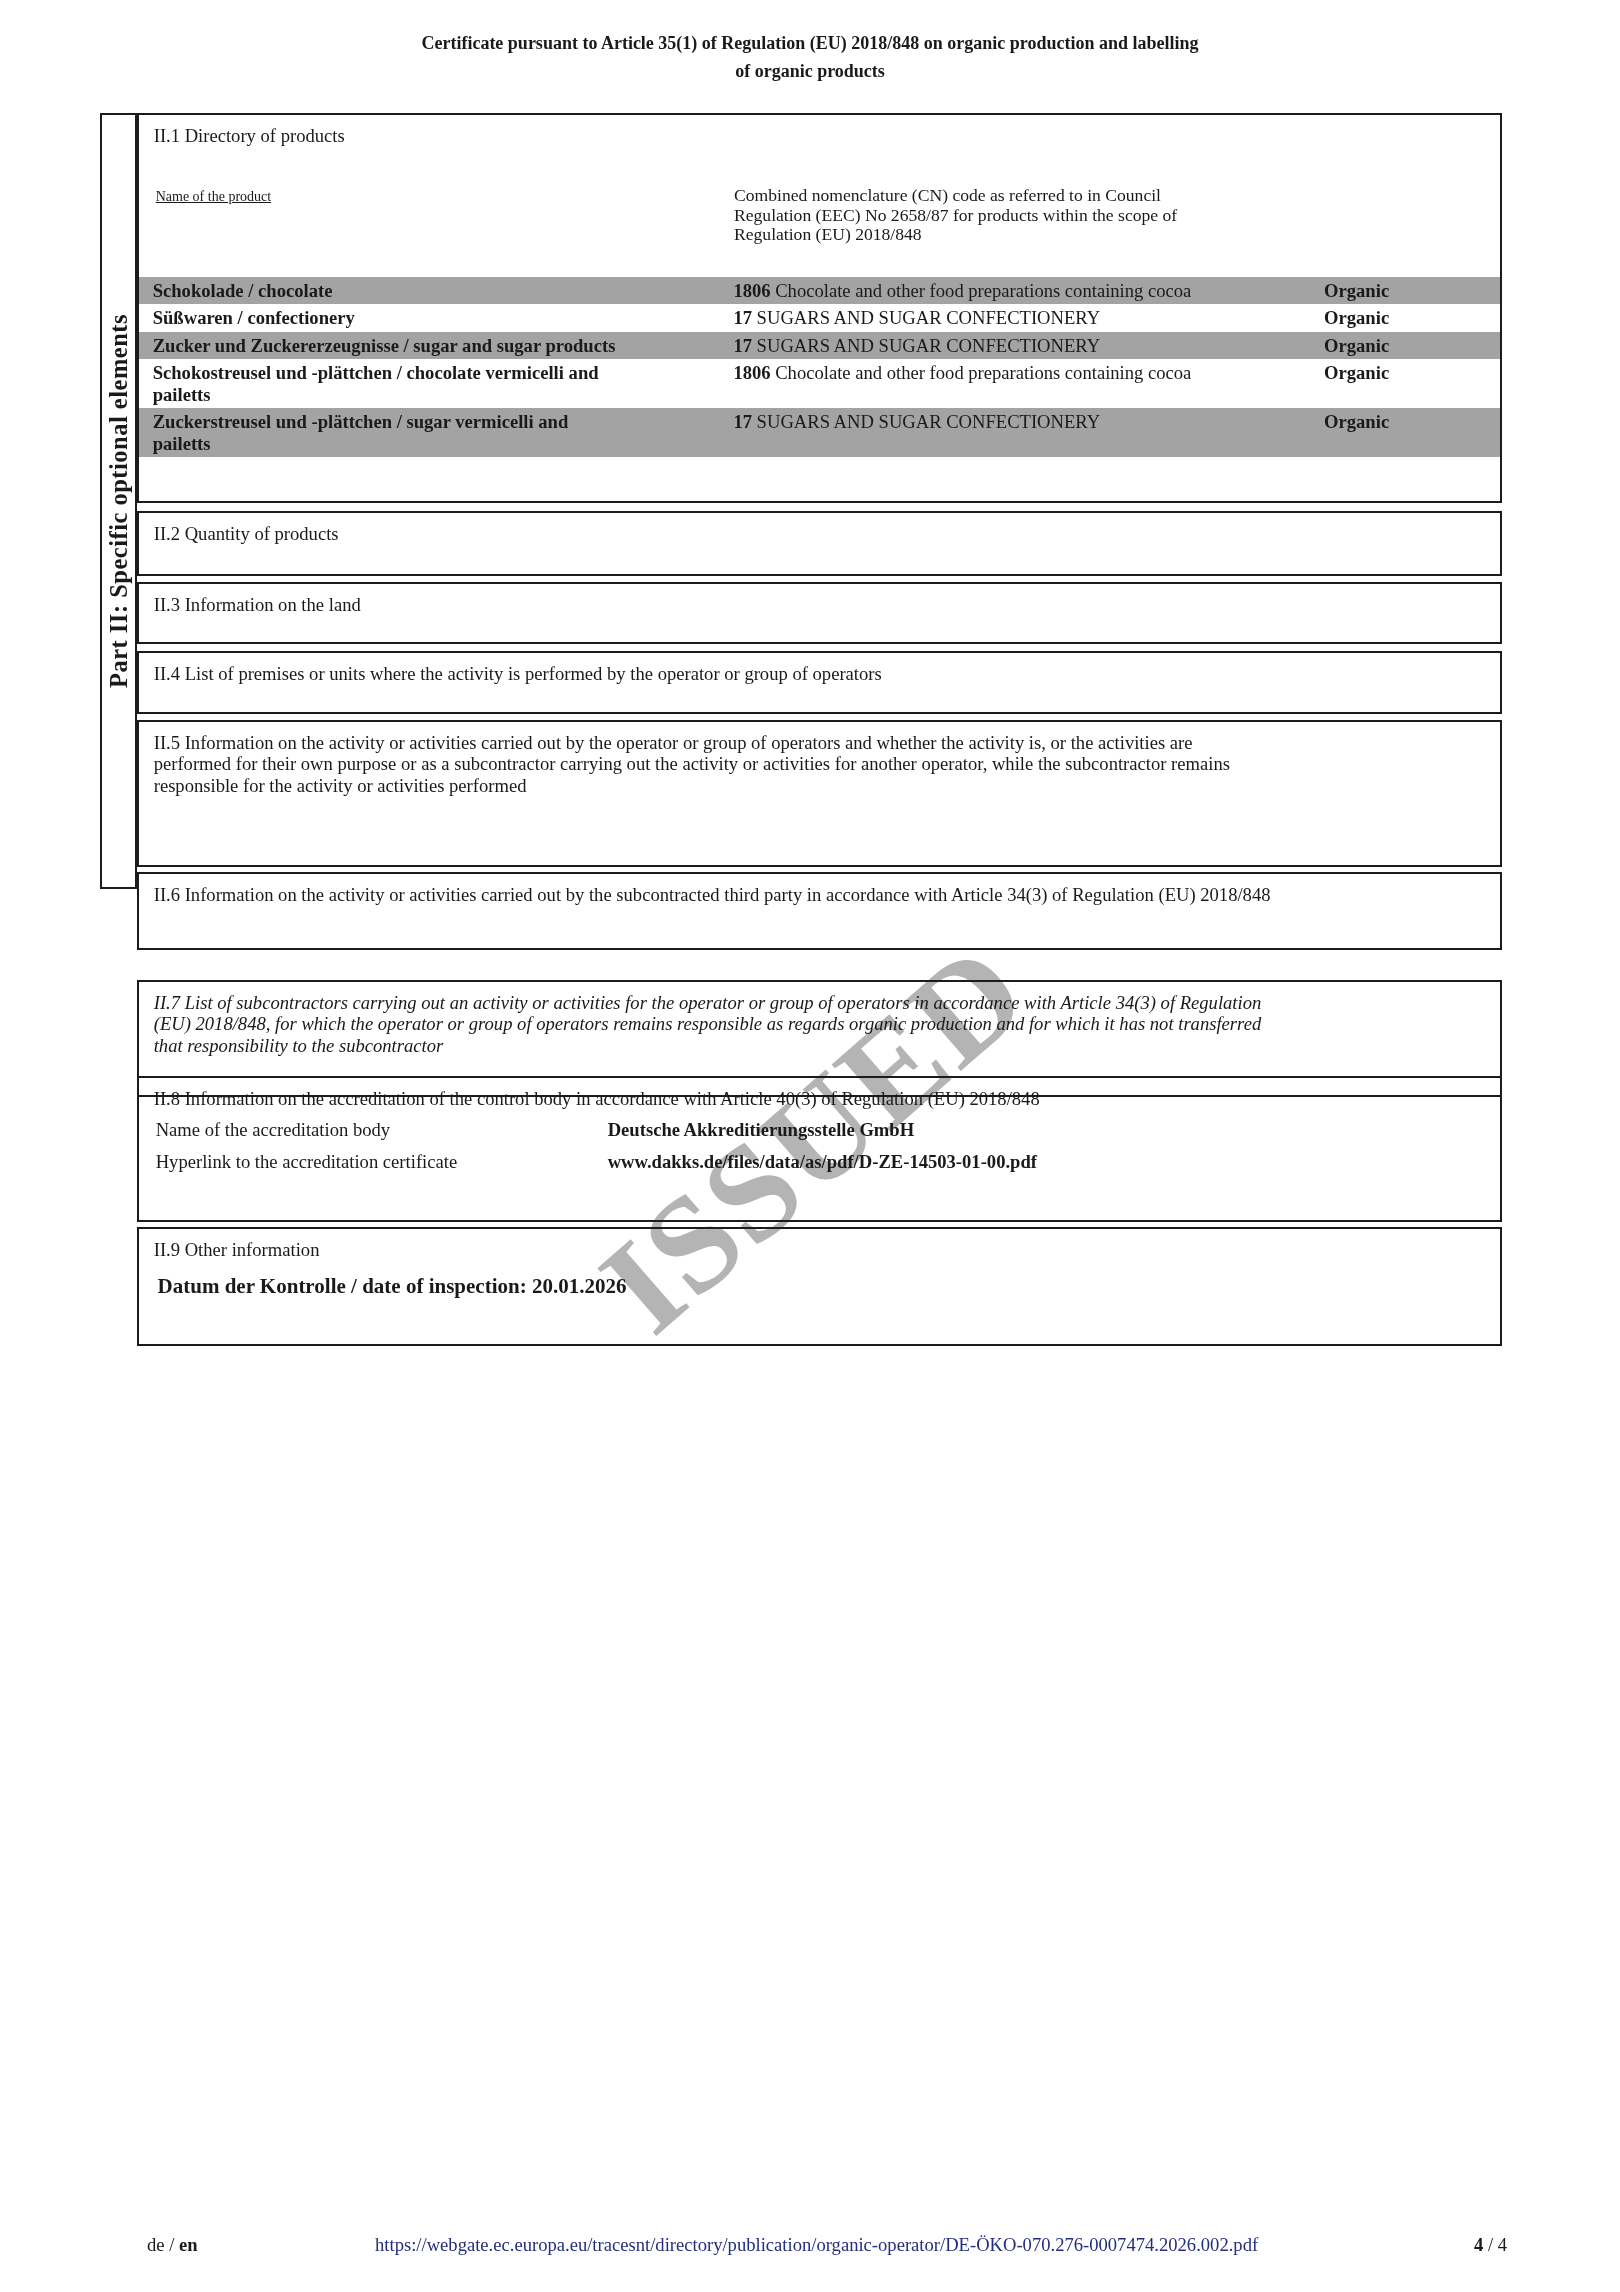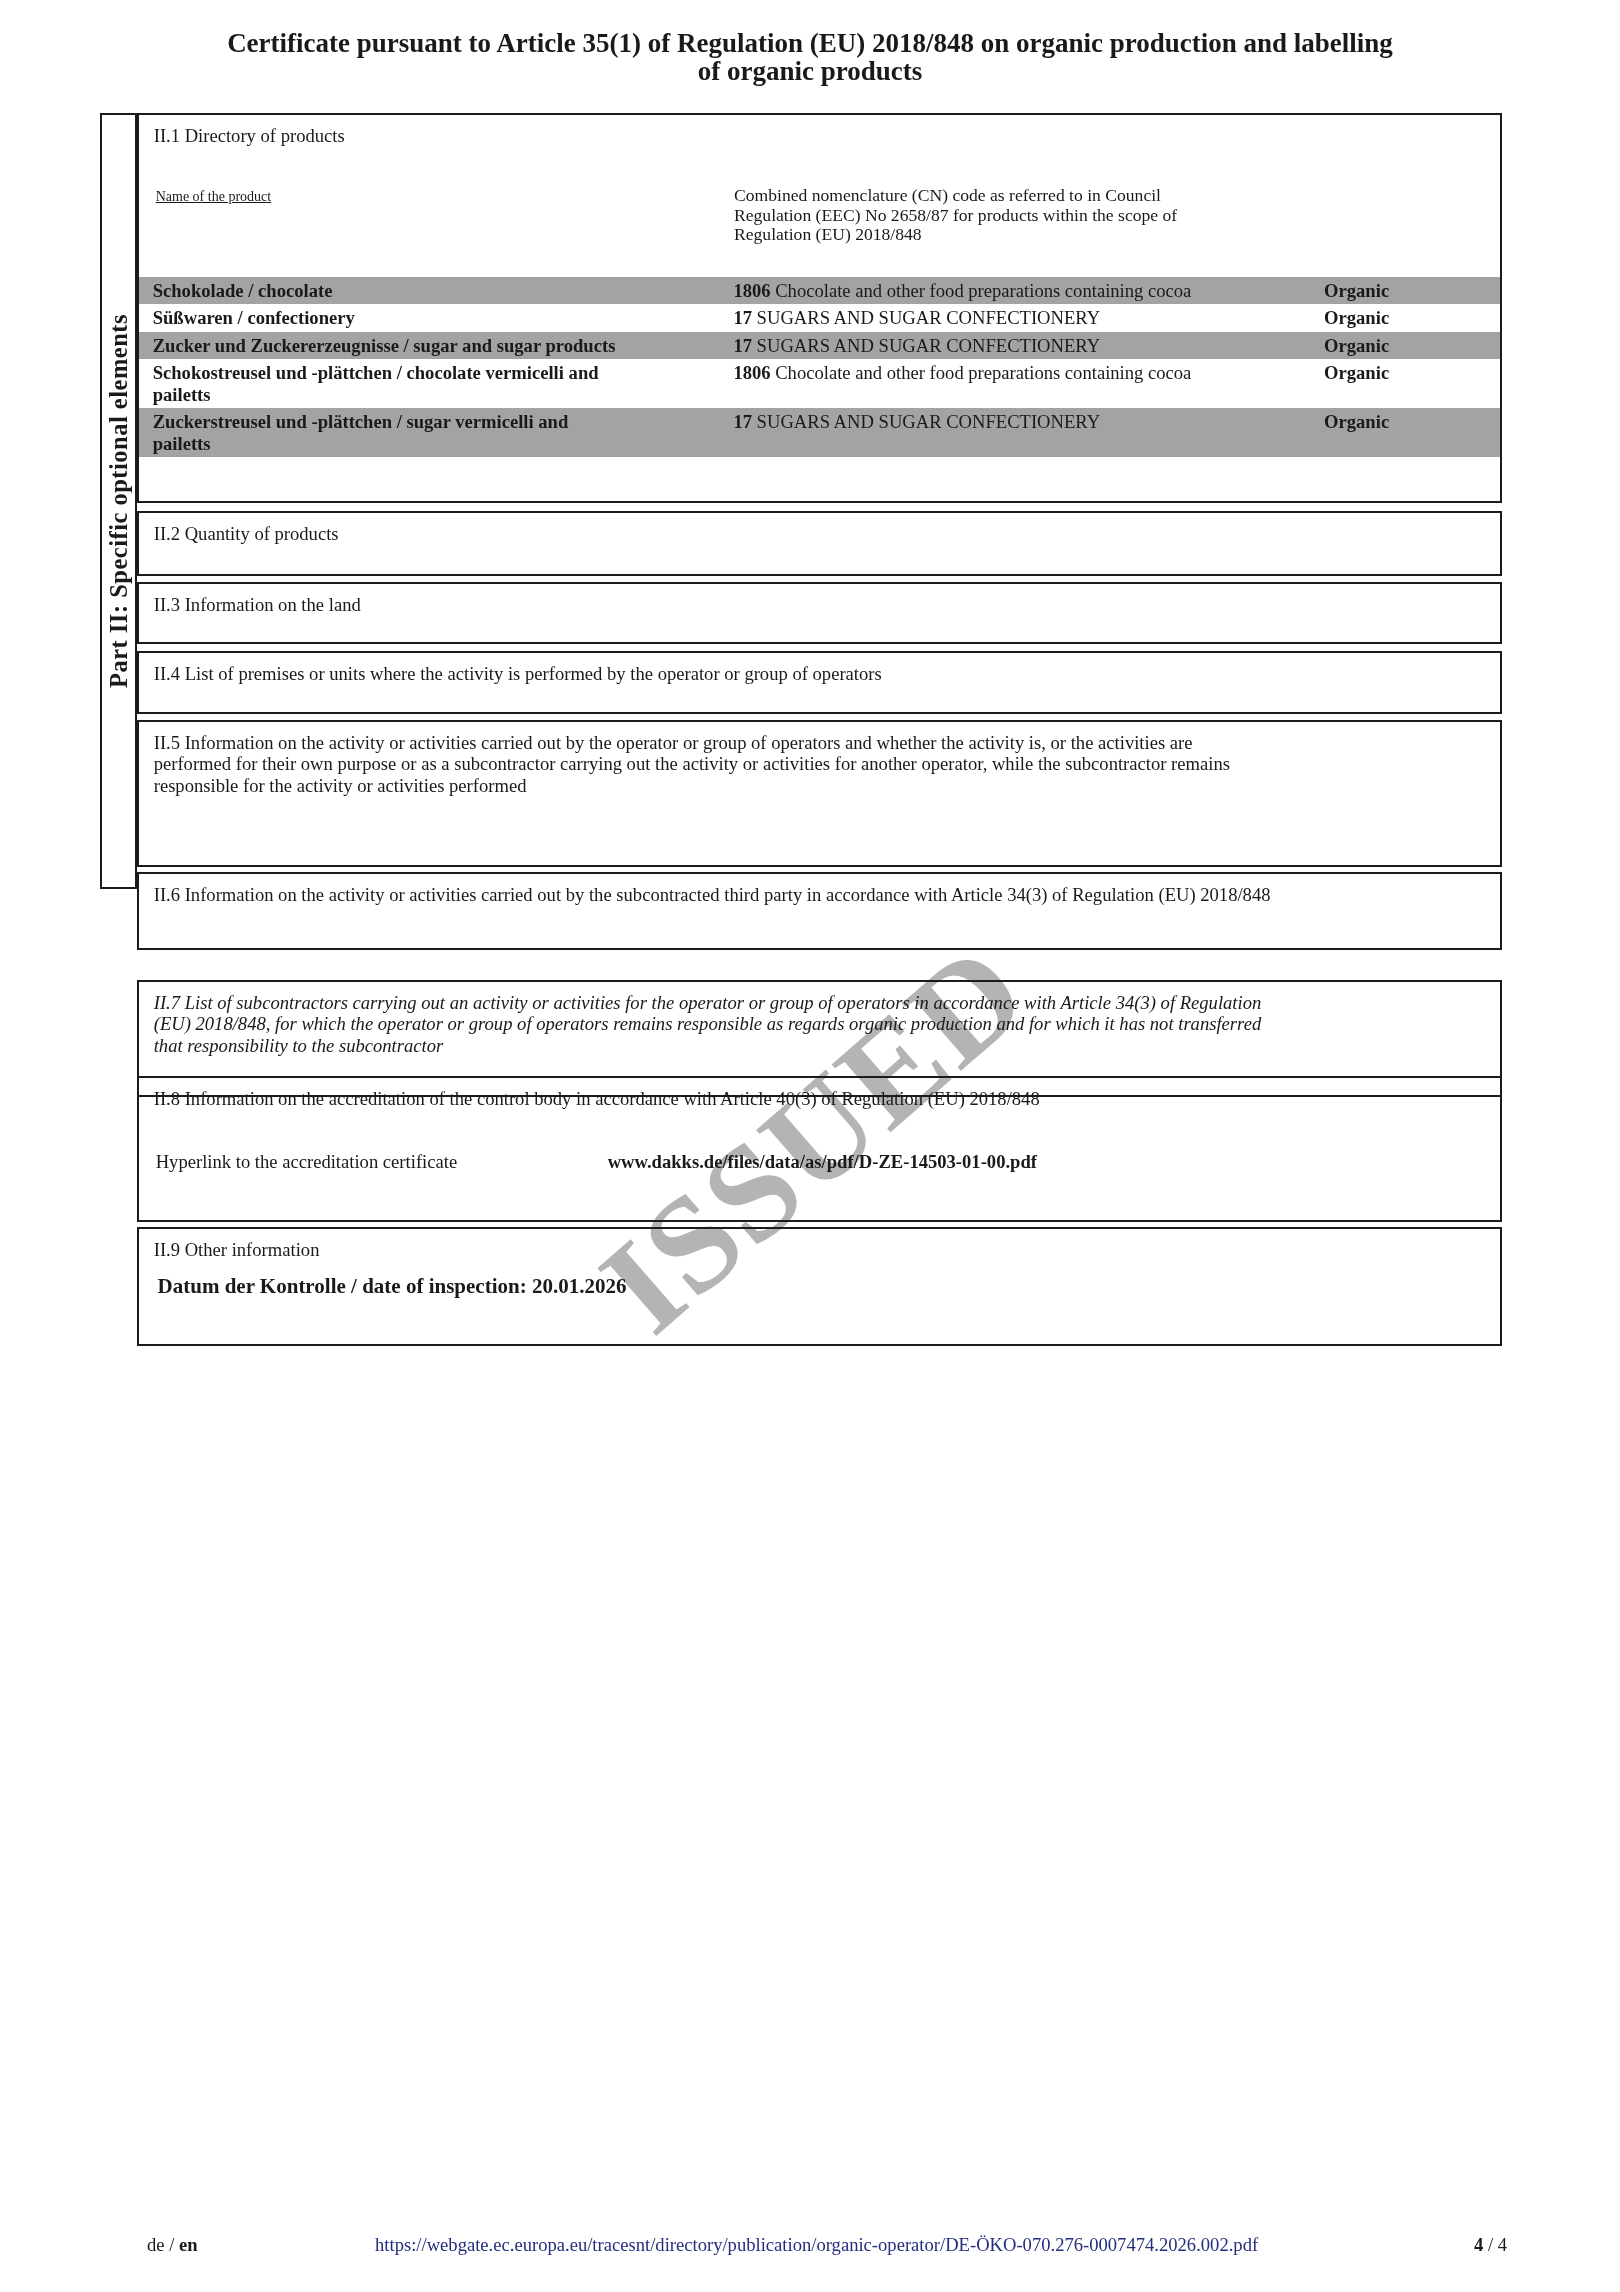--- a/index.html
+++ b/index.html
@@ -9,21 +9,21 @@
     background:#ffffff;
     font-family:"Liberation Serif", serif;
     color:#1a1a1a;
     overflow:hidden;
   }
   .pre{white-space:pre-line;}
   .b{font-weight:bold;}
 
   .title{
     position:absolute;top:29px;left:0;width:100%;
-    text-align:center;font-weight:bold;font-size:27px;line-height:28px;
+    text-align:center;font-weight:bold;font-size:18px;line-height:28px;
     white-space:pre-line;
   }
 
   
   .sidebar{
     position:absolute;left:100px;top:113px;width:37px;height:776px;
     border:2px solid #1b1b1b;box-sizing:border-box;
     display:flex;align-items:center;justify-content:center;
     z-index:2;background:#fff;
   }
@@ -160,20 +160,24 @@
   </div>
 
   <div class="sec s7">
     <div class="h pre">II.7 List of subcontractors carrying out an activity or activities for the operator or group of operators in accordance with Article 34(3) of Regulation
 (EU) 2018/848, for which the operator or group of operators remains responsible as regards organic production and for which it has not transferred
 that responsibility to the subcontractor</div>
   </div>
 
   <div class="sec s8">
     <div class="h">II.8 Information on the accreditation of the control body in accordance with Article 40(3) of Regulation (EU) 2018/848</div>
+    <div class="frow f1">
+      <div class="flabel">Name of the accreditation body</div>
+      <div class="fvalue">Deutsche Akkreditierungsstelle GmbH</div>
+    </div>
     <div class="frow f2">
       <div class="flabel">Hyperlink to the accreditation certificate</div>
       <a href="#" class="fvalue">www.dakks.de/files/data/as/pdf/D-ZE-14503-01-00.pdf</a>
     </div>
   </div>
 
   <div class="sec s9">
     <div class="h">II.9 Other information</div>
     <div class="note">Datum der Kontrolle / date of inspection: 20.01.2026</div>
   </div>

